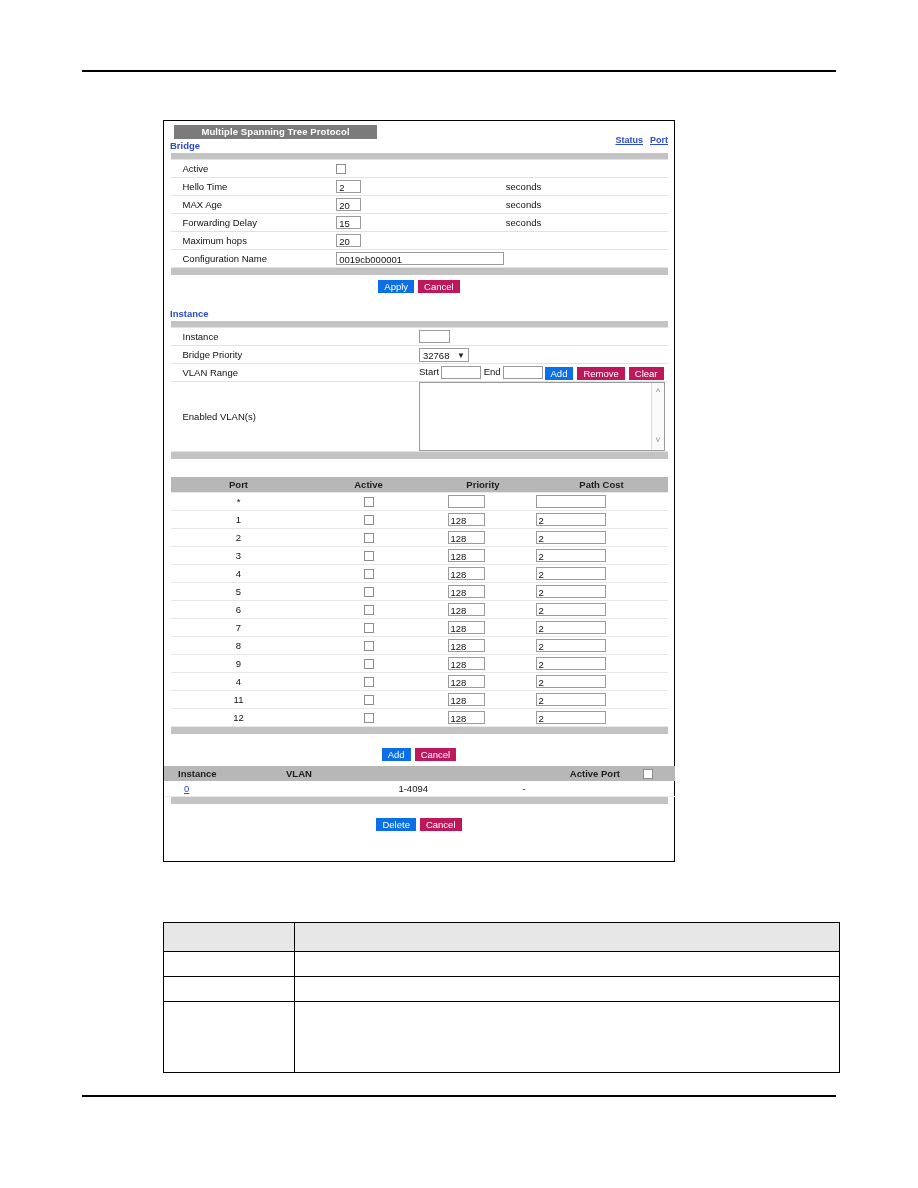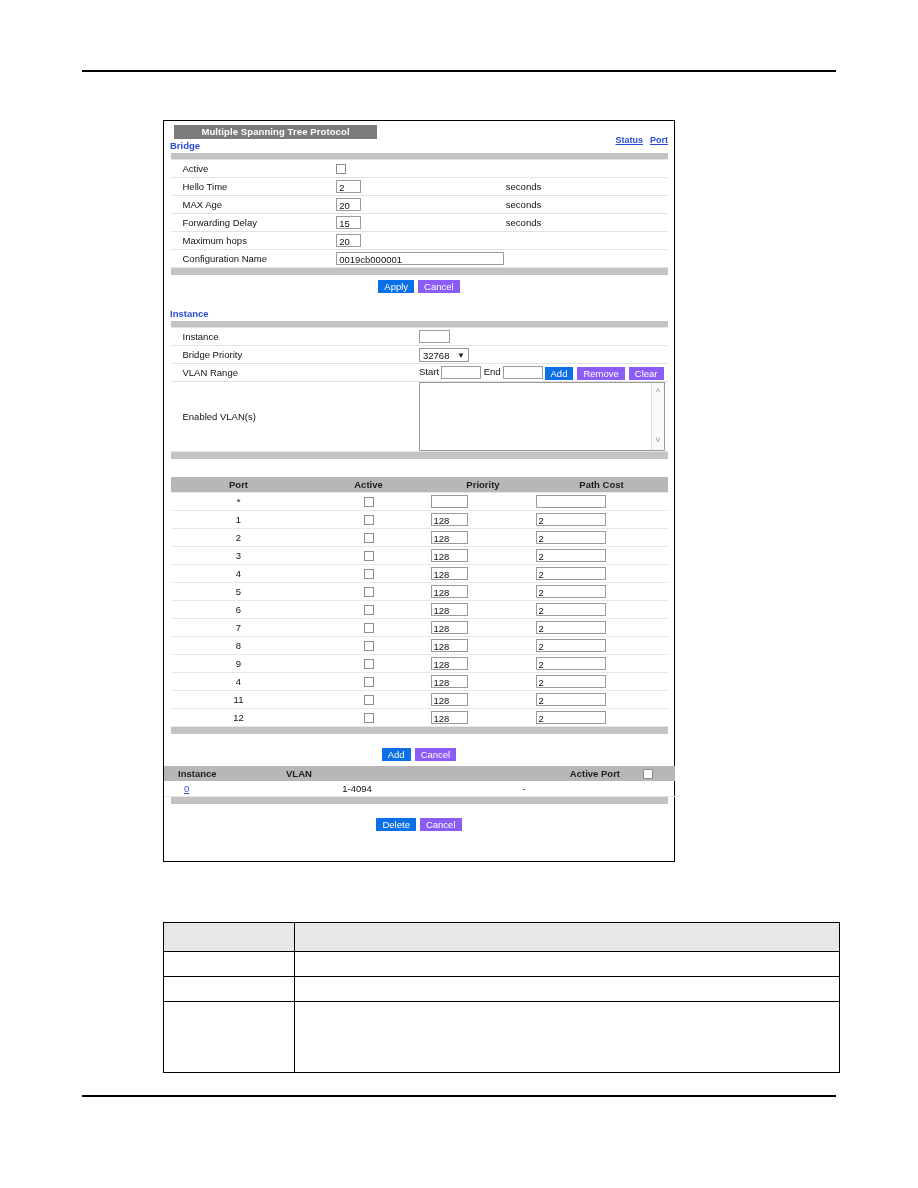--- a/index.html
+++ b/index.html
@@ -174,21 +174,21 @@
     right: 3px;
     top: 0;
     font-size: 8px;
     line-height: 14px;
     color: #222;
   }
 
   
   .btn {
     display: inline-block;
-    background: #8b5cf6;
+    background: #be185d;
     color: #fff;
     font-size: 9.5px;
     line-height: 13px;
     height: 13px;
     padding: 0 6px;
     border: none;
     font-family: "Liberation Sans", sans-serif;
     cursor: pointer;
     vertical-align: middle;
     box-sizing: content-box;
@@ -275,21 +275,21 @@
     color: #111;
   }
   .ptable td.c-port { width: 136px; }
   .ptable td.c-act  { width: 124px; }
   .ptable td.c-pri  { width: 105px; text-align: left; padding-left: 0; }
   .ptable td.c-pc   { width: 132px; text-align: left; }
   .ptable th.c-port { width: 136px; }
   .ptable th.c-act  { width: 124px; }
   .ptable th.c-pri  { width: 105px; }
   .ptable th.c-pc   { width: 132px; }
-  .ptable td.c-pri .tbox { margin-left: 0; }
+  .ptable td.c-pri .tbox { margin-left: 17px; }
 
   
   .ltable {
     width: 497px;
     margin: 0 auto;
     border-collapse: collapse;
     table-layout: fixed;
   }
   .ltable th {
     background: #b7b7b7;
@@ -306,21 +306,21 @@
   .ltable th.h-chk  { width: 55px; text-align: center; }
   .ltable td {
     height: 15px;
     padding: 0;
     font-size: 9.5px;
     color: #111;
     border-bottom: 1px solid #e8e8e8;
   }
   .ltable td.d-inst { text-align: left; padding-left: 20px; }
   .ltable td.d-inst a { color: #2b4bd4; text-decoration: underline; cursor: pointer; }
-  .ltable td.d-vlan { text-align: center; }
+  .ltable td.d-vlan { text-align: right; }
   .ltable td.d-ap   { text-align: center; }
   .ltable td.d-chk  { text-align: center; }
 
   
   .doctable {
     position: absolute;
     left: 163px;
     top: 922px;
     width: 677px;
     border-collapse: collapse;

